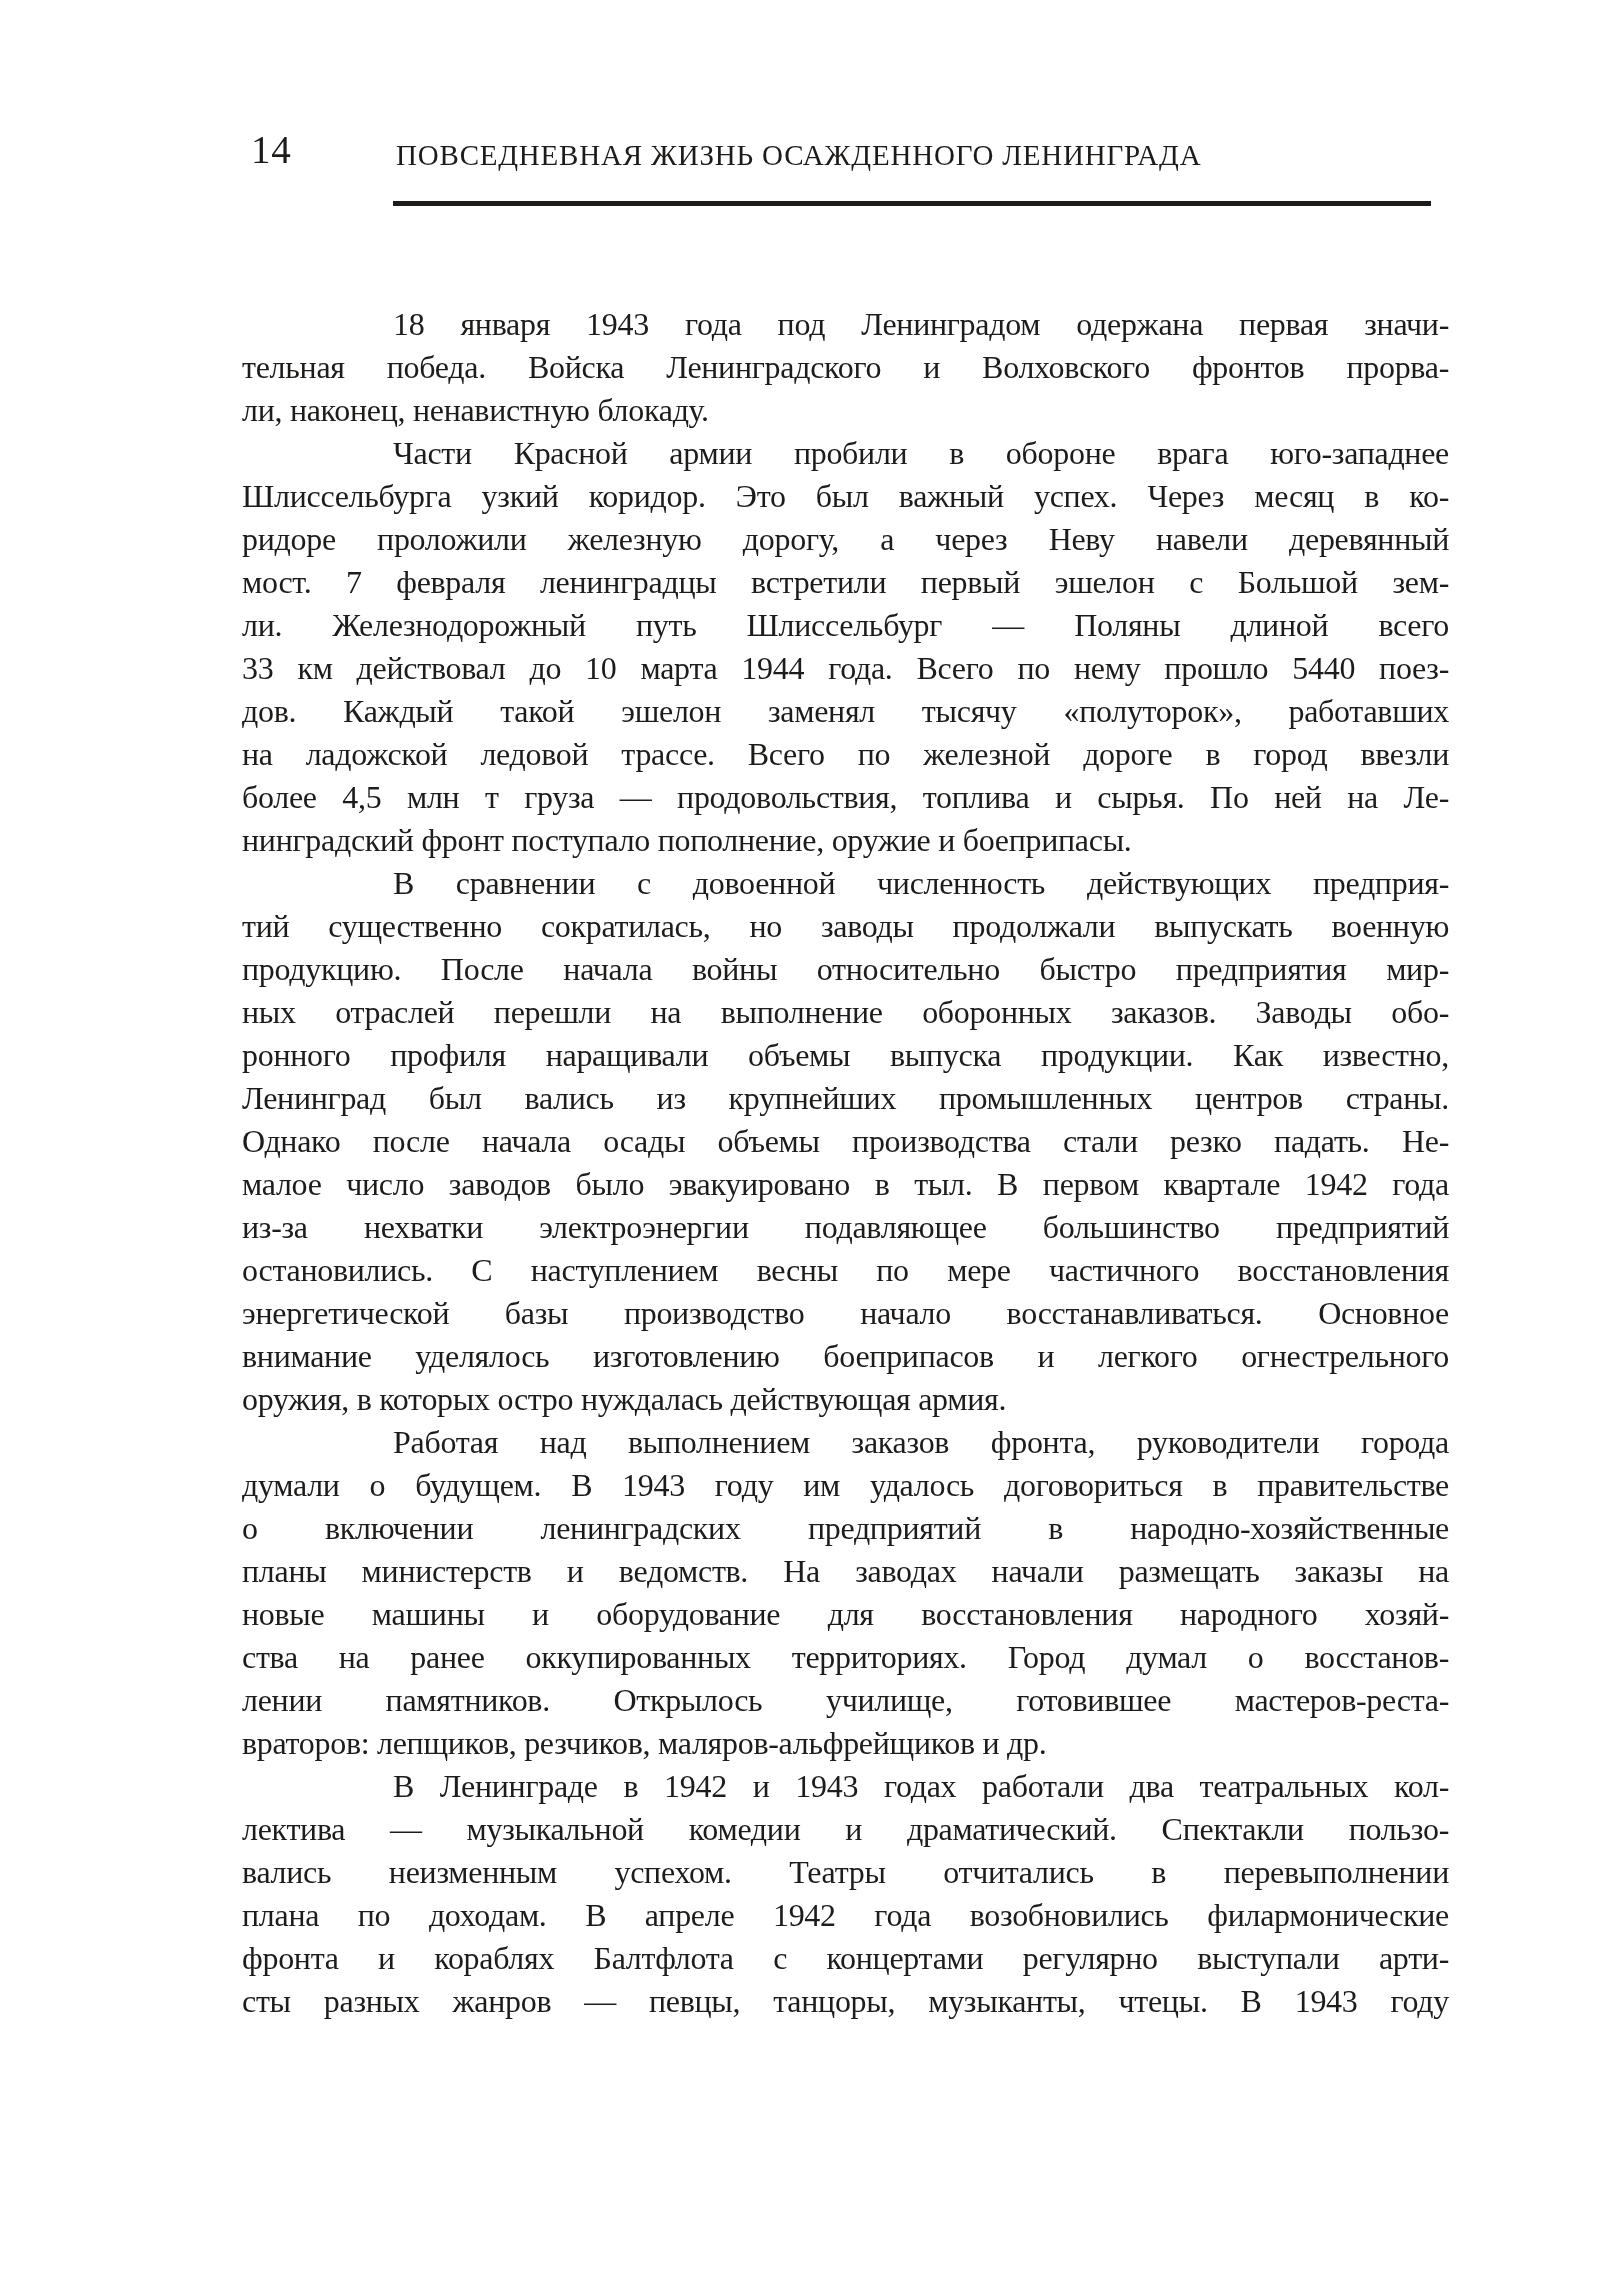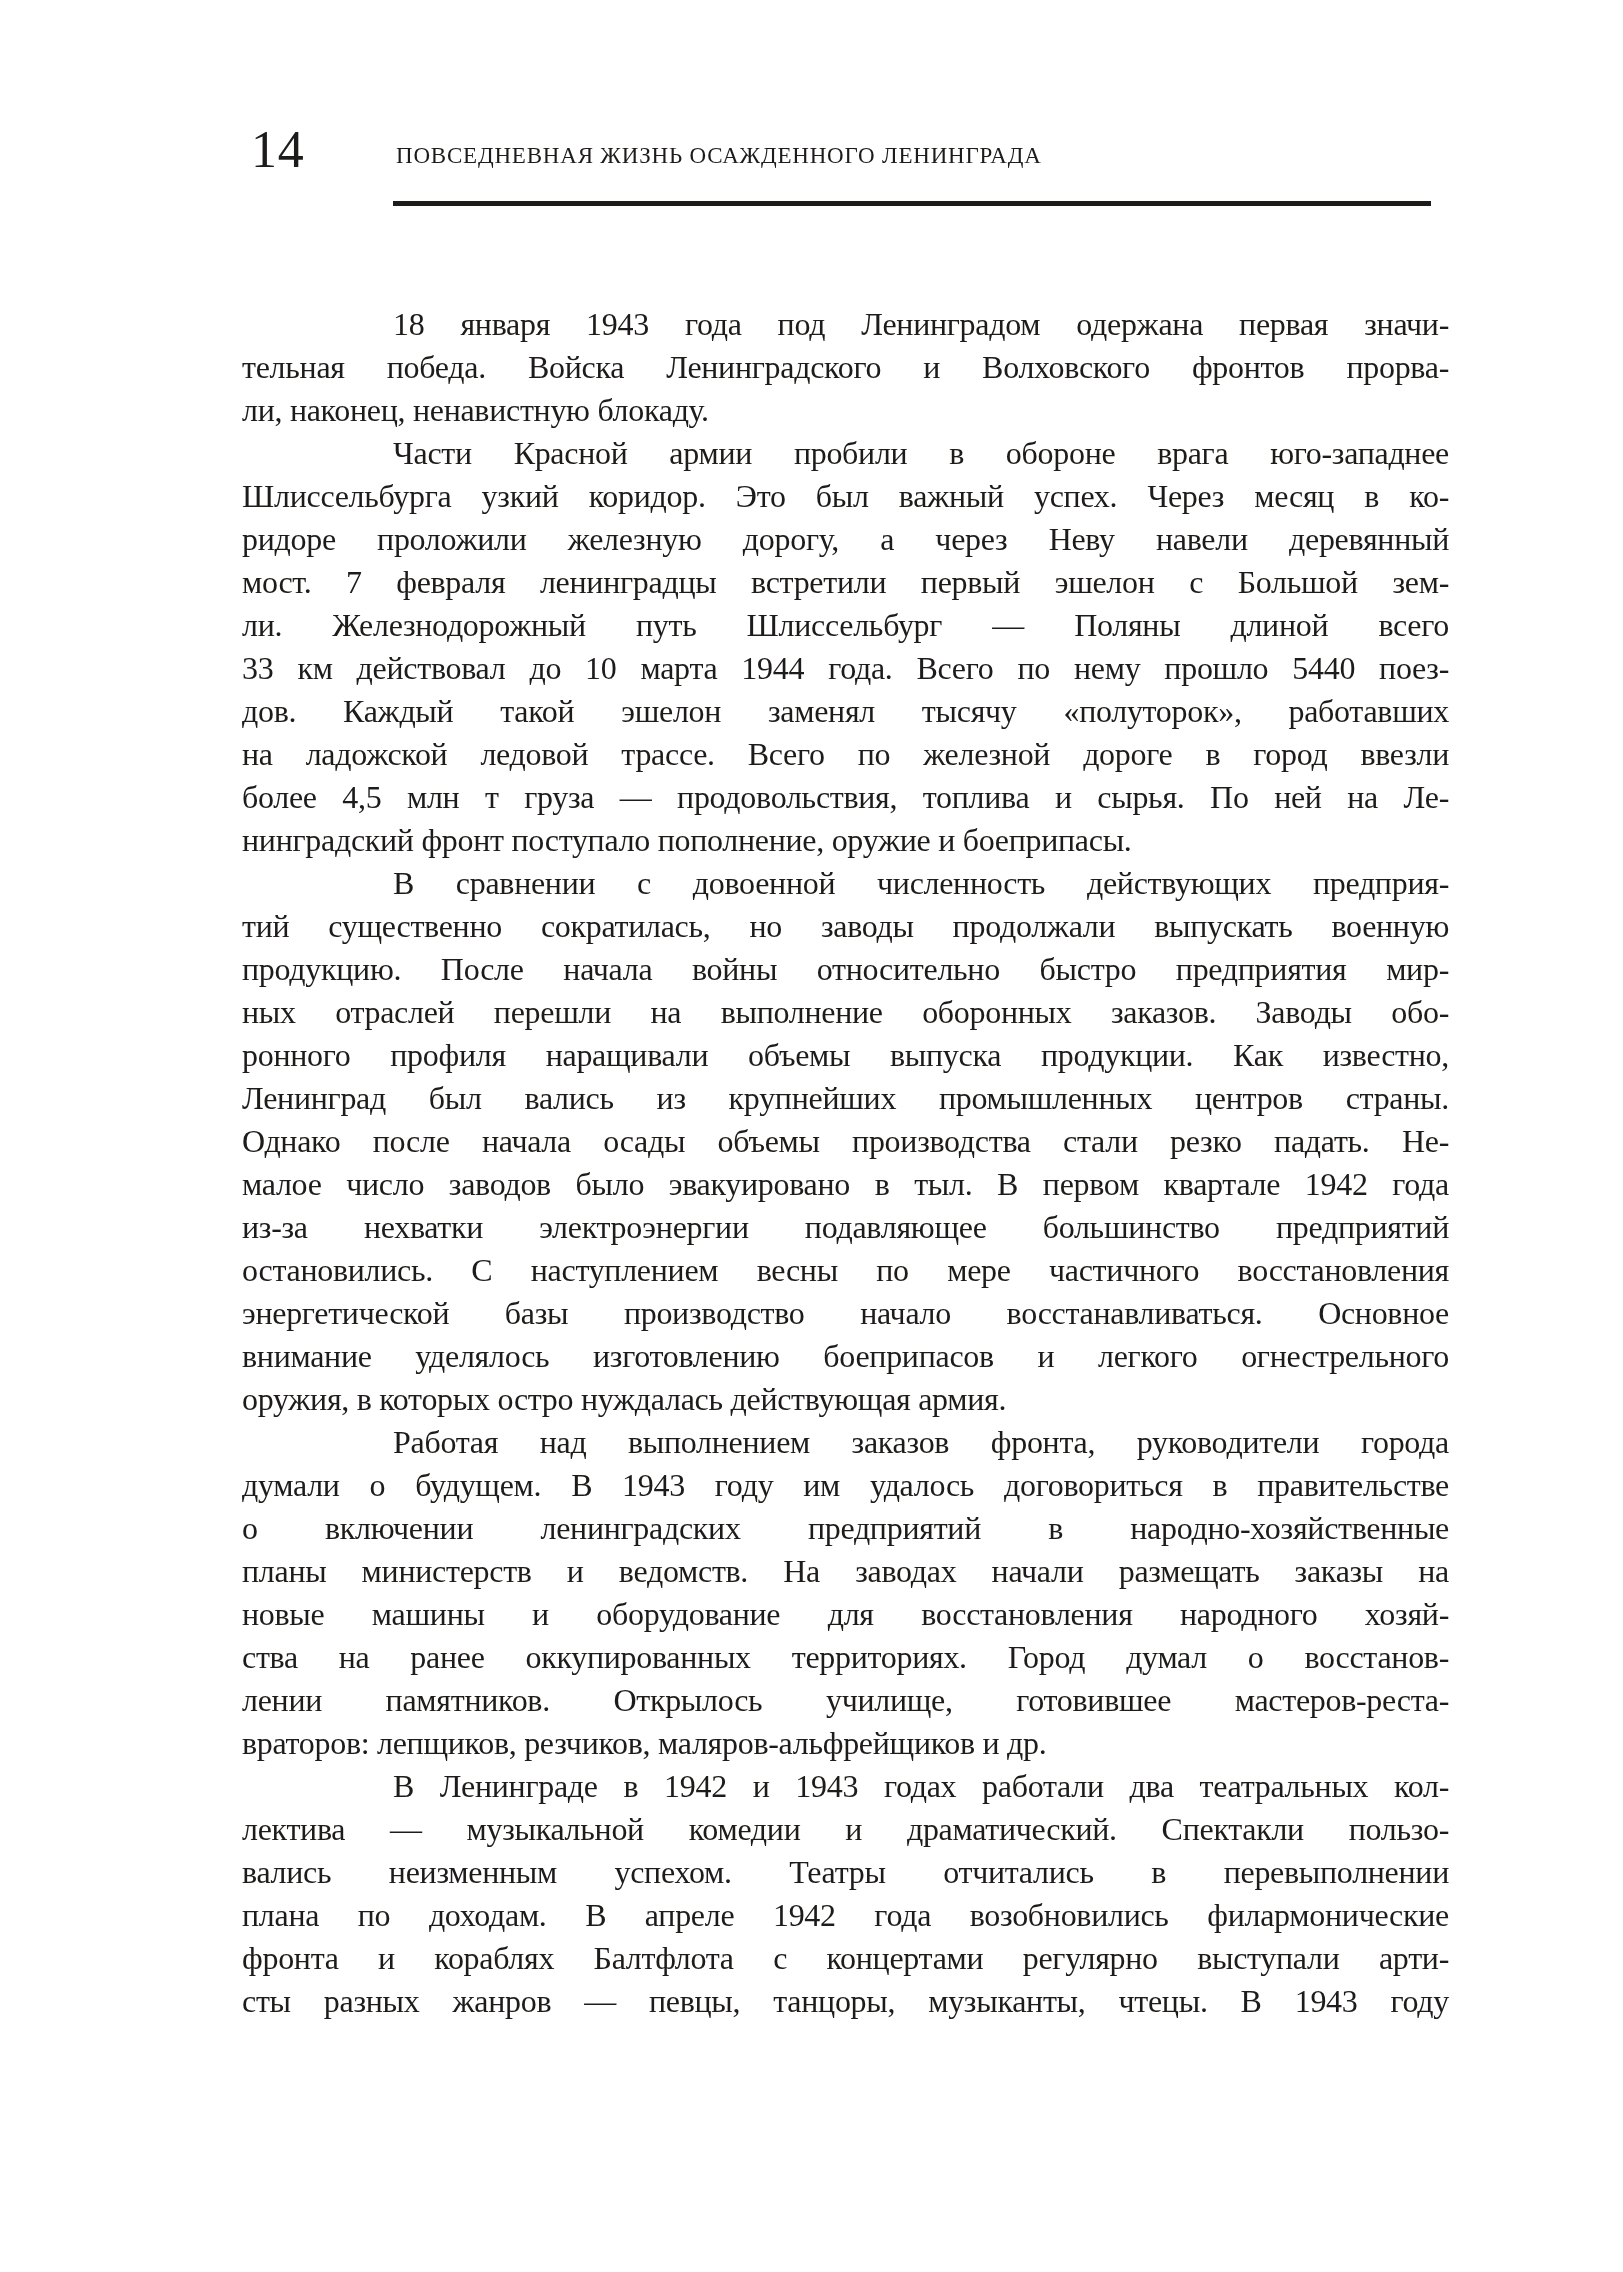--- a/index.html
+++ b/index.html
@@ -16,27 +16,27 @@
   }
   .page{
     position:relative;
     width:1623px;height:2273px;
     background:var(--bg);
     overflow:hidden;
   }
   .pagenum{
     position:absolute;
     left:251px;top:130px;
-    font-size:52px;line-height:39px;
+    font-size:39px;line-height:39px;
     letter-spacing:0.8px;
   }
   .head-title{
     position:absolute;
     left:396px;top:144px;
-    font-size:23px;line-height:23.6px;
+    font-size:29px;line-height:23.6px;
     letter-spacing:0.8px;
     white-space:nowrap;
   }
   .head-rule{
     position:absolute;
     left:393px;top:201px;
     width:1038px;height:4.7px;
     background:var(--rule);
   }
   .body-text{

